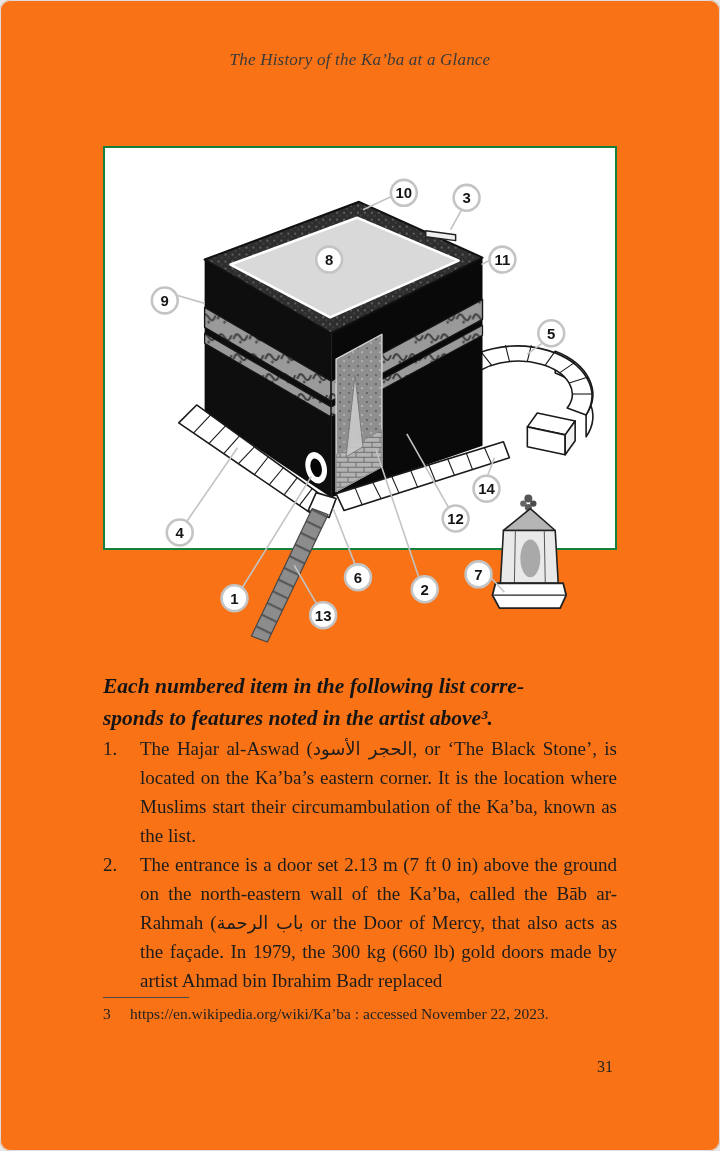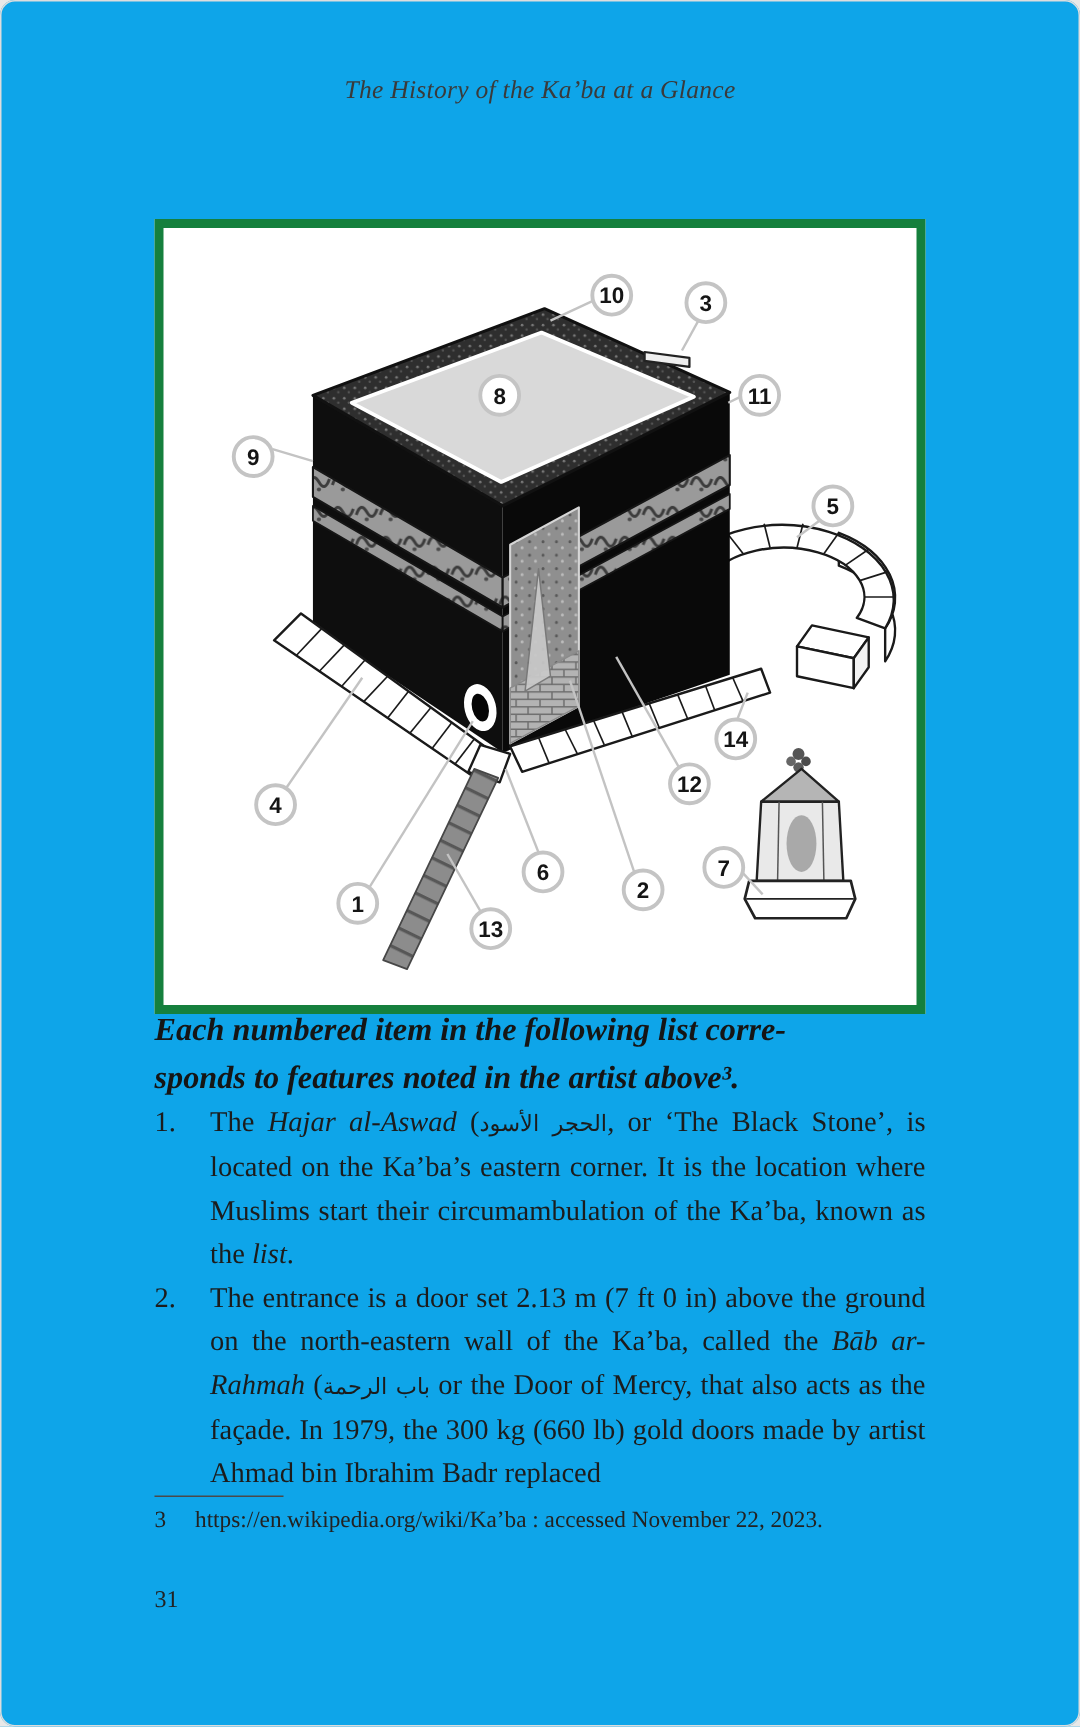--- a/index.html
+++ b/index.html
@@ -1,48 +1,48 @@
 <!DOCTYPE html>
 <html><head>
 <meta charset="utf-8">
 <style>
   html,body{margin:0;padding:0;background:#e8e8e8;}
   .page{
-    position:relative;width:720px;height:1151px;background:#0ea5e9;
+    position:relative;width:720px;height:1151px;background:#f97316;
     font-family:"Liberation Serif", serif;color:#1c1c1c;overflow:hidden;
     border-radius:10px;box-shadow:0 0 0 1px #ddd inset;margin:0 auto;
   }
   .running-header{
     position:absolute;top:50px;left:0;width:720px;text-align:center;
     font-style:italic;font-size:17px;color:#3a3a3a;letter-spacing:.2px;
   }
   .diagram-box{
-    position:absolute;left:103px;top:146px;width:514px;height:530px;
-    border:6px solid #15803d;box-sizing:border-box;background:#fff;
+    position:absolute;left:103px;top:146px;width:514px;height:404px;
+    border:2px solid #15803d;box-sizing:border-box;background:#fff;
   }
   .diagram-box svg{display:block;width:512px;height:503px;}
   .leader{stroke:#c3c3c3;stroke-width:1.6;fill:none;}
   .co{fill:#ffffff;stroke:#c4c4c4;stroke-width:2.6;}
   .cot{font-family:"Liberation Sans",sans-serif;font-weight:bold;font-size:15px;
        fill:#151515;text-anchor:middle;}
   .art{stroke-linejoin:round;}
   .heading{
     position:absolute;left:103px;top:670px;width:516px;
     font-weight:bold;font-size:21.5px;line-height:32px;color:#151515;font-style:italic;
   }
   .list{position:absolute;left:103px;top:734px;width:514px;font-size:19px;line-height:29px;}
   .list-item{display:flex;align-items:flex-start;}
   .list-num{width:37px;flex:0 0 37px;}
   .list-text{width:477px;text-align:justify;}
-  .seg-i{font-style:italic;}
-  .seg-ar{font-family:"DejaVu Sans",sans-serif;font-size:15px;}
+  .seg-i{}
+  .seg-ar{font-family:"DejaVu Sans",sans-serif;font-size:18px;}
   .footnote-rule{position:absolute;left:103px;top:997px;width:86px;border-top:1.4px solid #4a4a4a;}
   .footnote{position:absolute;left:103px;top:1005px;width:514px;font-size:15.5px;color:#222;display:flex;}
   .footnote .marker{width:27px;flex:0 0 27px;}
-  .page-number{position:absolute;left:103px;top:1058px;width:510px;text-align:left;font-size:16px;color:#222;}
+  .page-number{position:absolute;left:103px;top:1058px;width:510px;text-align:right;font-size:16px;color:#222;}
 </style>
 </head>
 <body>
 
 <div class="page">
 
   <div class="running-header">The History of the Ka’ba at a Glance</div>
 
   <div class="diagram-box">
     <svg id="dg" viewBox="0 0 514 505">

